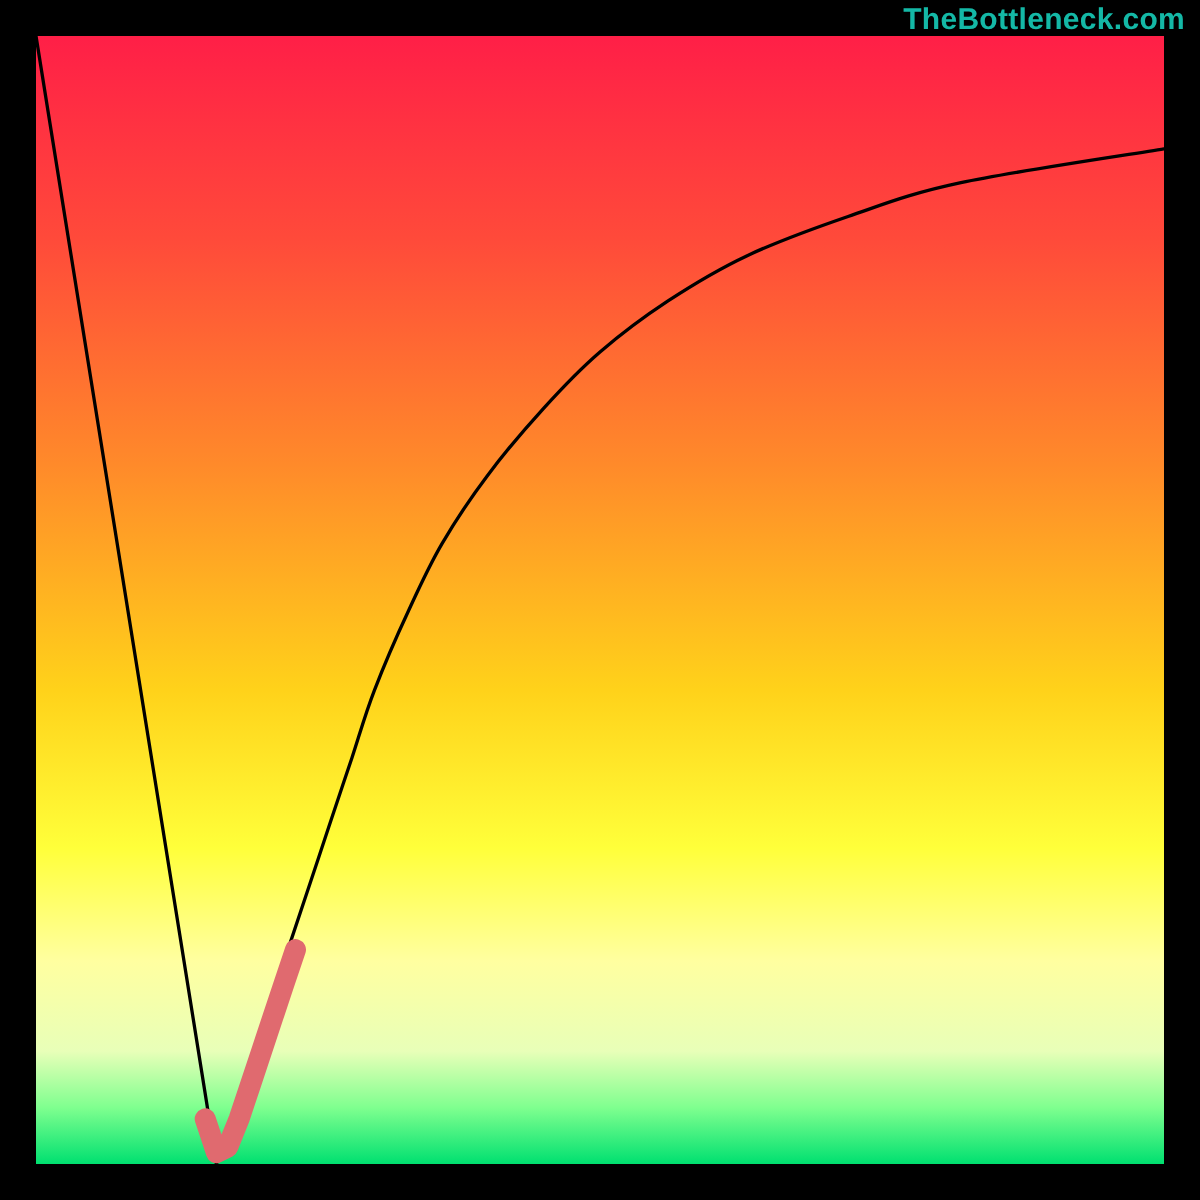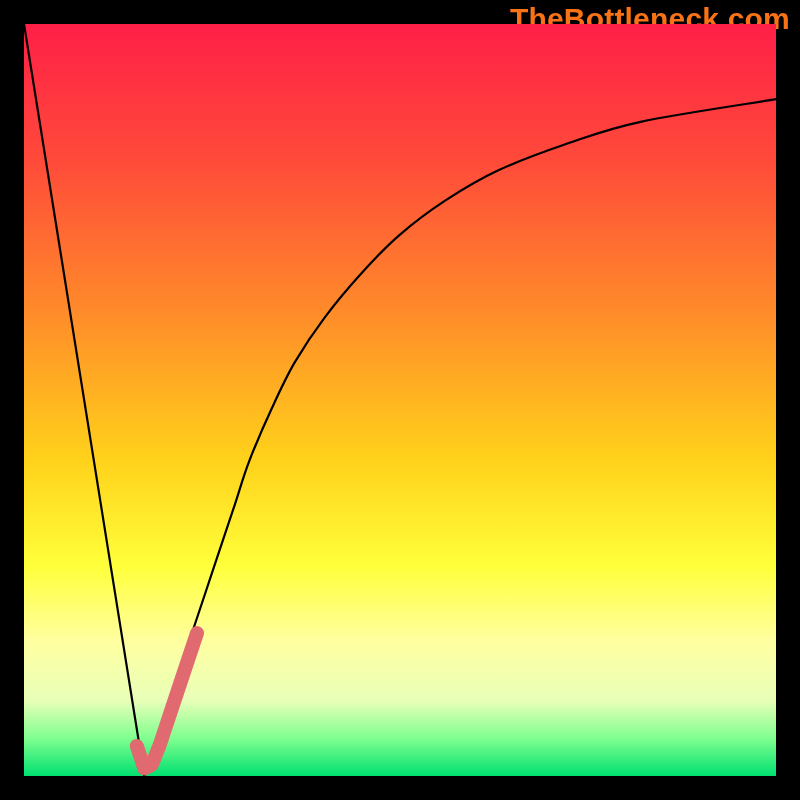--- a/index.html
+++ b/index.html
@@ -43,22 +43,22 @@
     position: absolute;
     left: 0;
     top: 0;
     width: 752px;
     height: 752px;
   }
   .watermark {
     position: absolute;
     top: 2px;
     right: 10px;
-    color: #f97316;
-    font-size: 30px;
+    color: #14b8a6;
+    font-size: 20px;
     font-weight: 600;
     letter-spacing: 0.2px;
     margin-left: 36px;
   }
 </style>
 </head>
 <body>
 
 <div class="frame">
   <div class="watermark">TheBottleneck.com</div>

